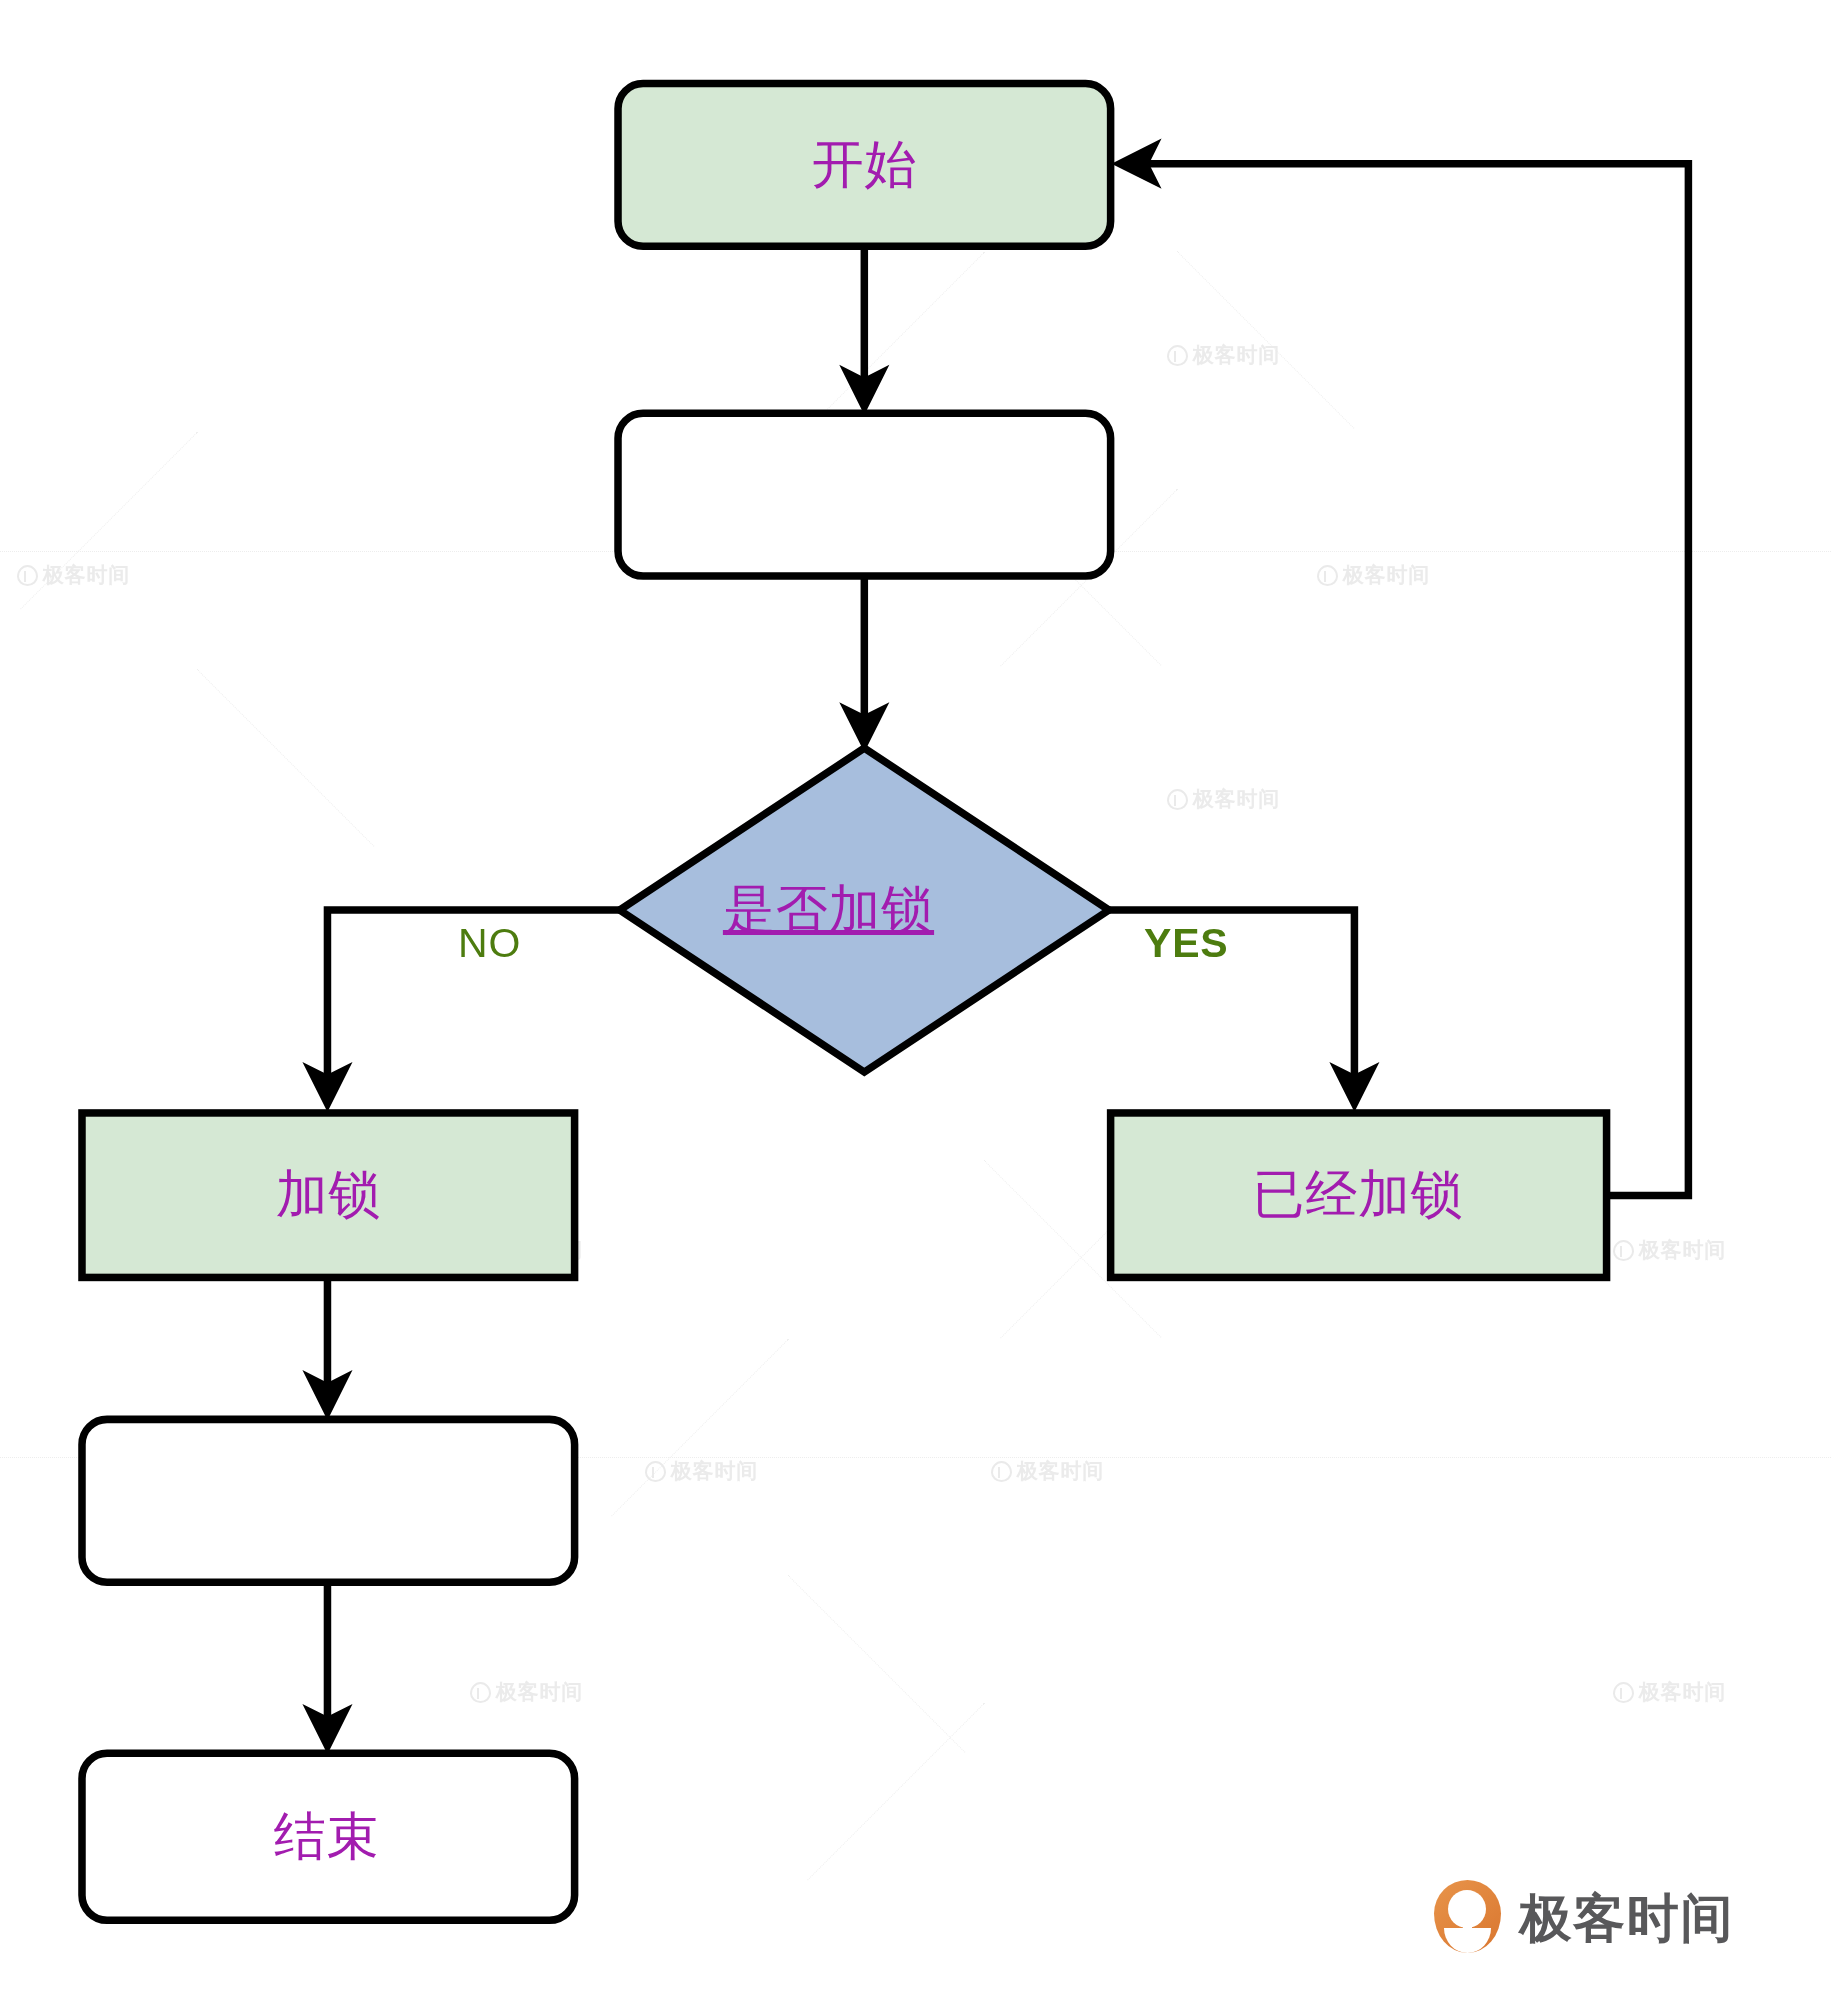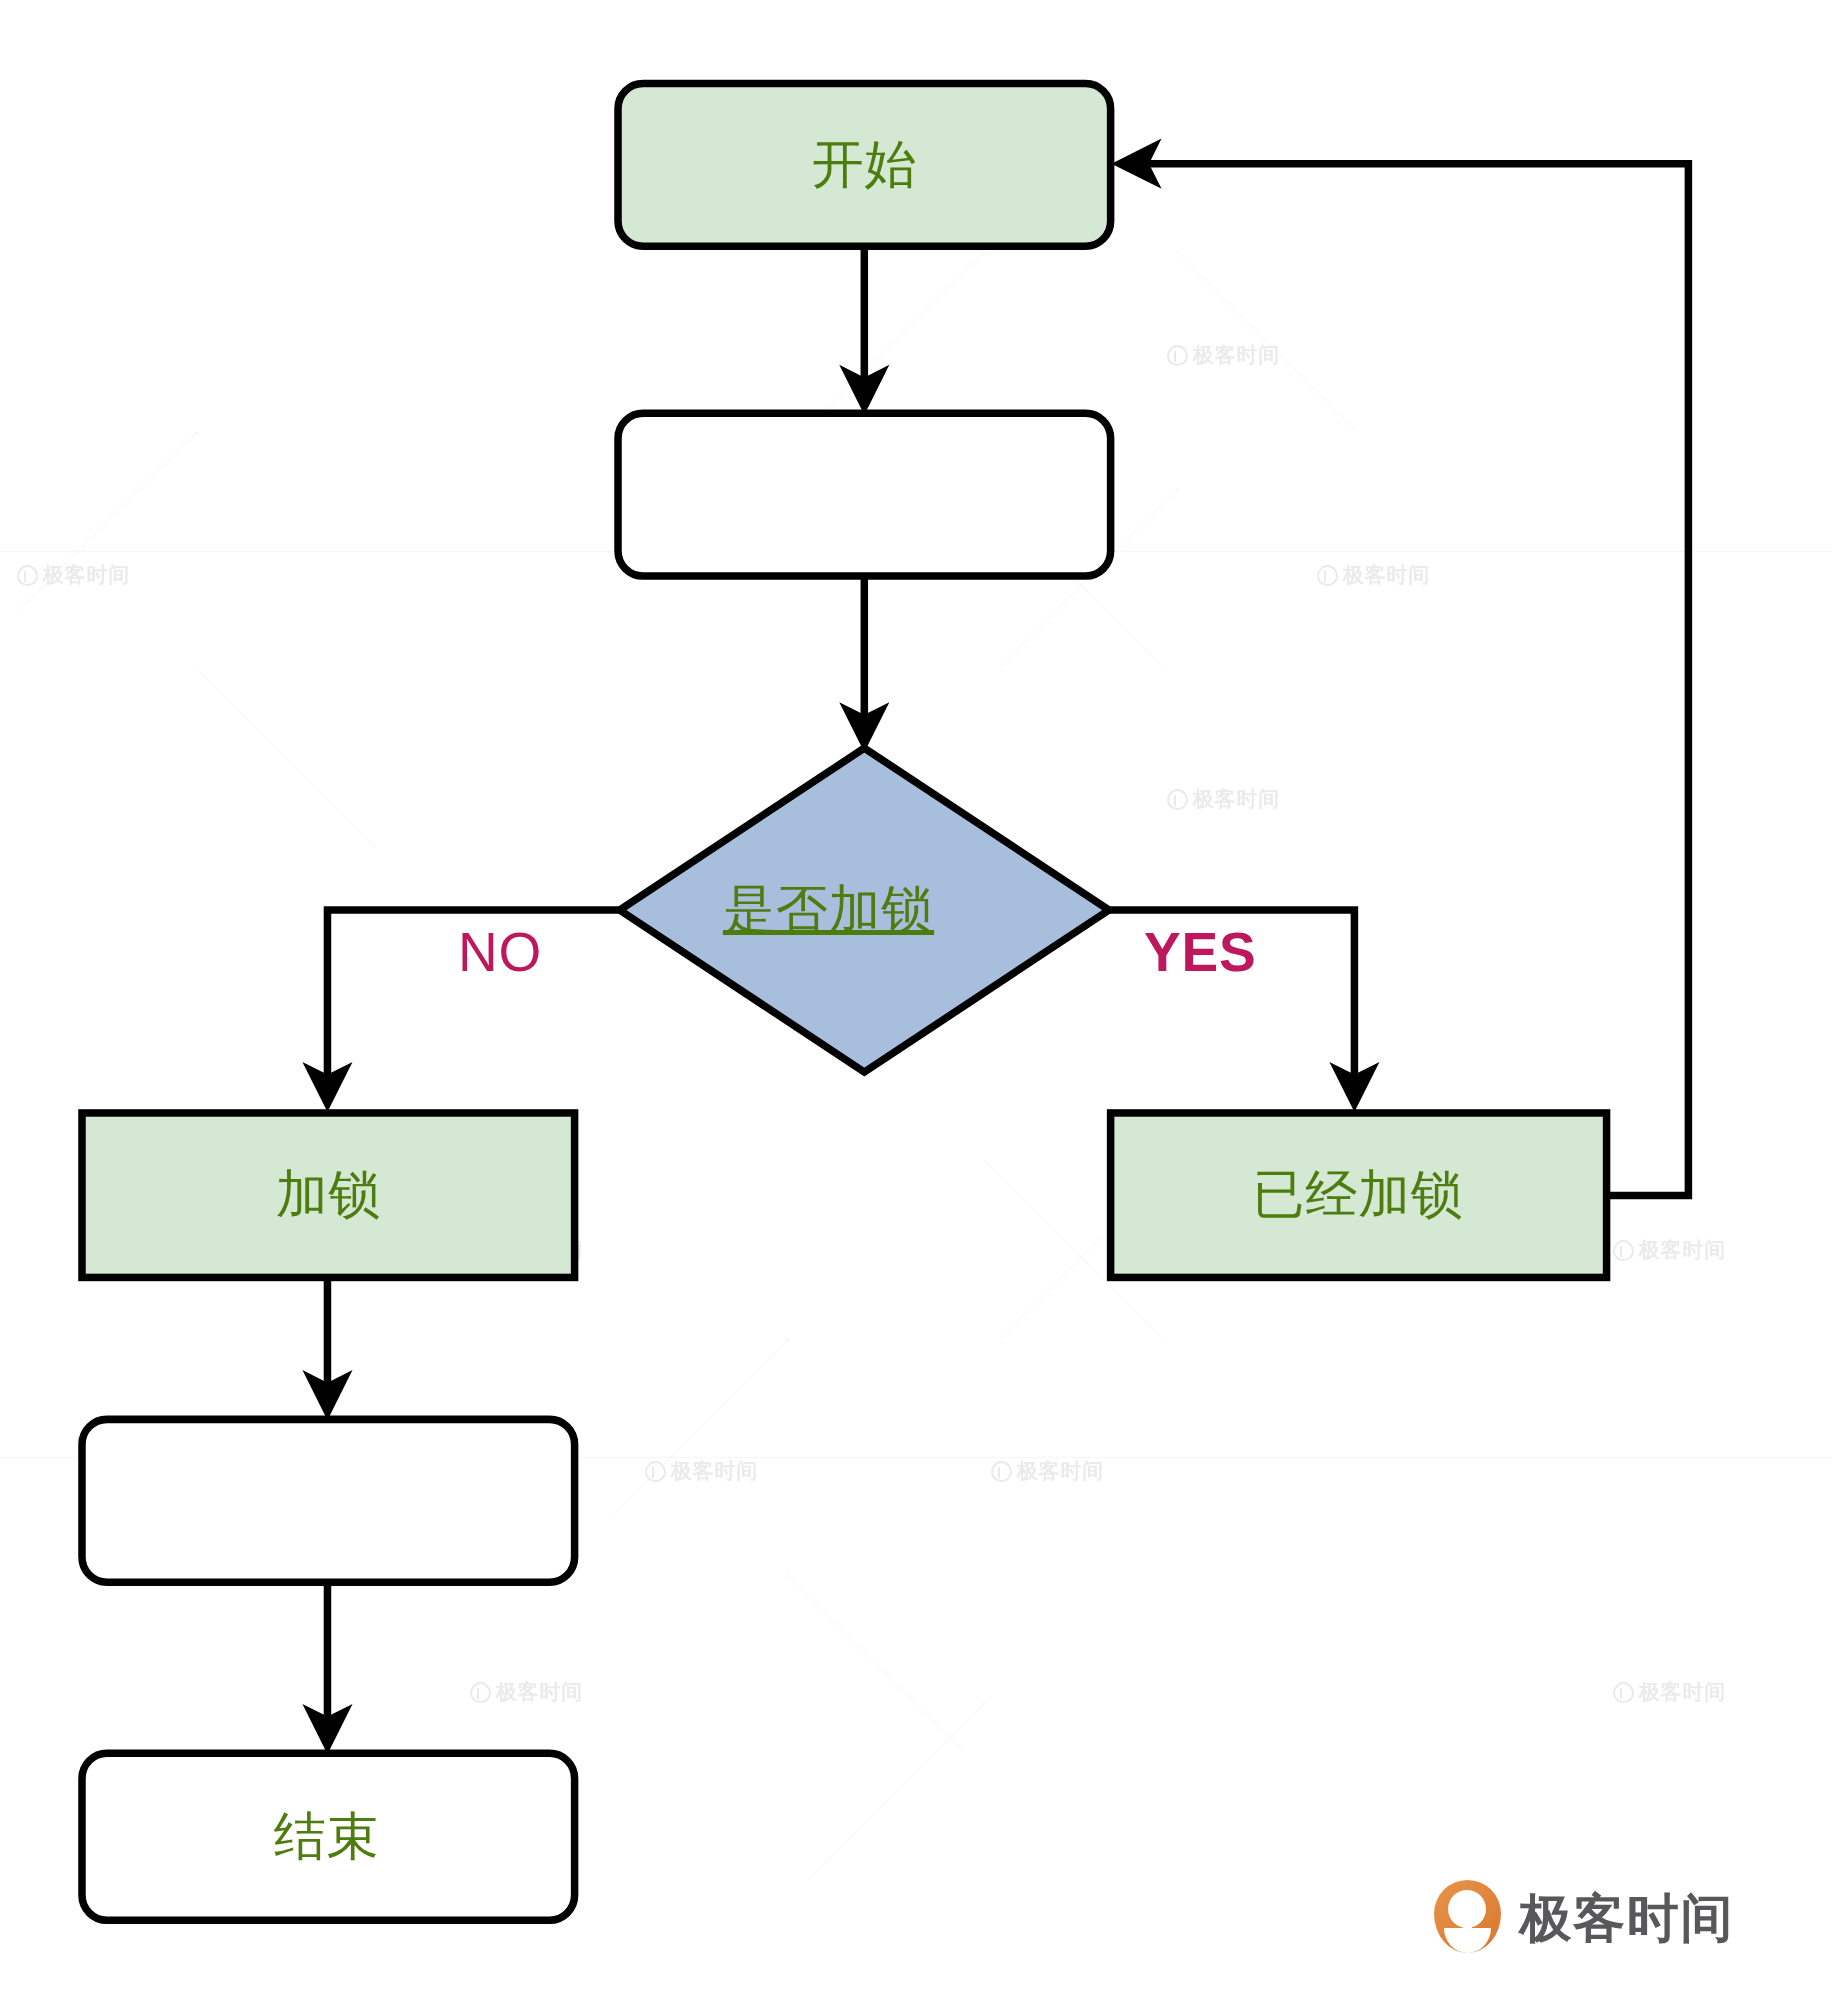--- a/index.html
+++ b/index.html
@@ -97,31 +97,31 @@
     stroke: none;
   }
 
   
   .node-label {
     position: absolute;
     display: flex;
     align-items: center;
     justify-content: center;
     text-align: left;
-    color: #4d7c0f;
+    color: #a21caf;
     font-size: 52px;
     line-height: 1.1;
     white-space: nowrap;
     z-index: 3;
     letter-spacing: 0.8px;
   }
   .edge-label {
     position: absolute;
-    color: #be185d;
-    font-size: 55px;
+    color: #4d7c0f;
+    font-size: 41px;
     z-index: 3;
     white-space: nowrap;
     letter-spacing: 0.8px;
   }
 
   
   #brand-logo {
     position: absolute;
     left: 1434px;
     top: 1880px;

